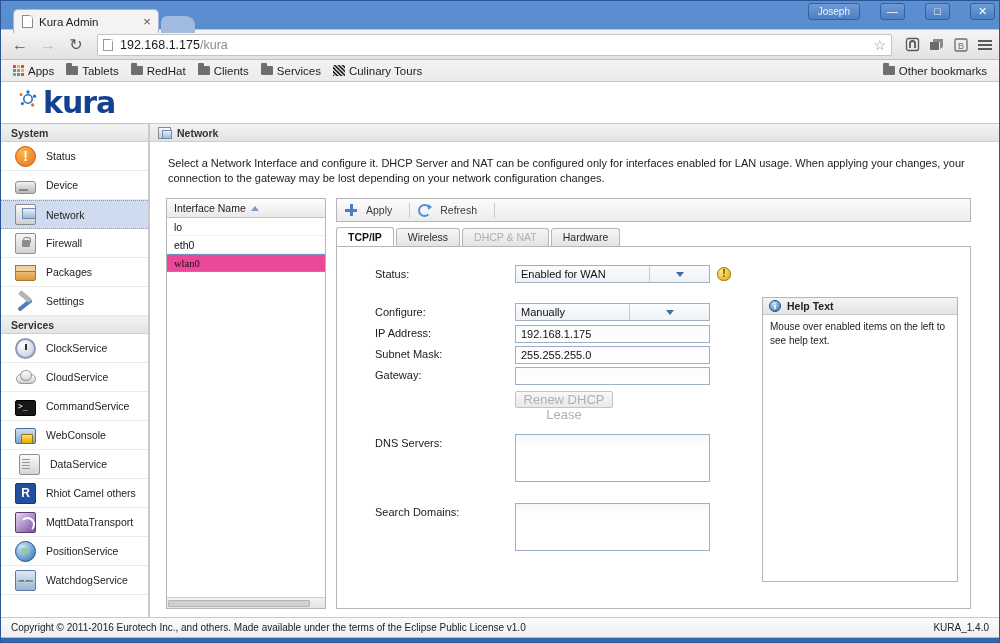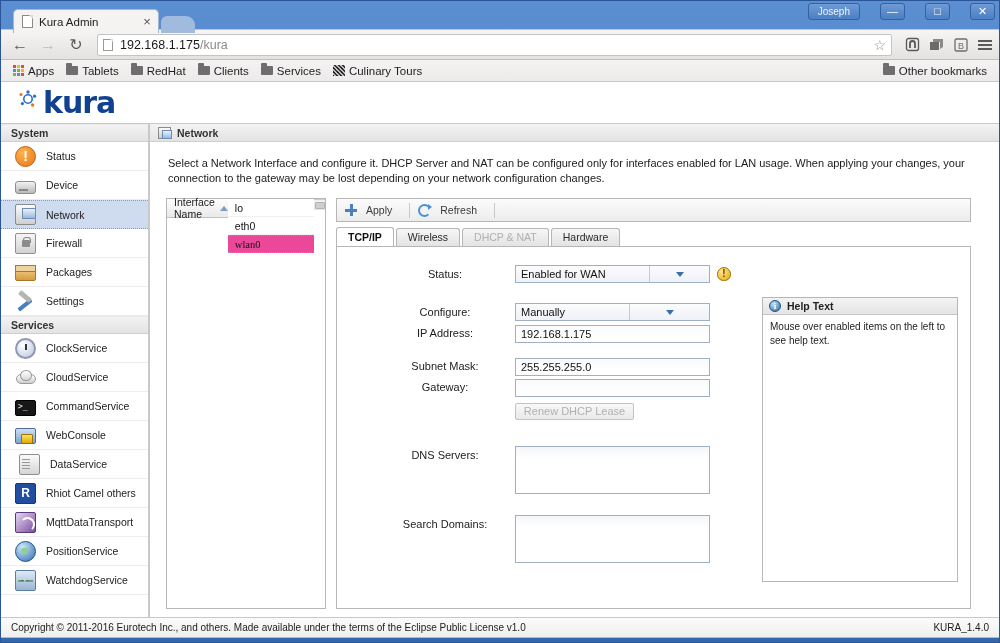--- a/index.html
+++ b/index.html
@@ -245,21 +245,21 @@
     font-size: 11px; color: #1b1b1b; line-height: 15px;
     padding: 14px 26px 12px 18px;
   }
 
   .work-row { flex: 1 1 auto; display: flex; min-height: 0; padding: 0 28px 0 16px; gap: 10px; }
 
   
   .iface-panel {
     width: 160px; flex: 0 0 160px;
     border: 1px solid #b6b6b6; background: #fff;
-    display: flex; min-height: 0;
+    display: flex; flex-direction: column; min-height: 0;
   }
   .iface-head {
     height: 19px; flex: 0 0 19px;
     background: linear-gradient(180deg,#fdfdfd,#e9e9e9);
     border-bottom: 1px solid #c2c2c2;
     display: flex; align-items: center; gap: 5px; padding-left: 7px;
     font-size: 10.5px; color: #222;
   }
   .sort-arrow { width:0;height:0;border-left:4px solid transparent;border-right:4px solid transparent;border-bottom:5px solid #7f9cc4;}
   .iface-list { flex: 1 1 auto; overflow: hidden; }
@@ -310,21 +310,21 @@
   .ftab.disabled { color: #b0b0b0; cursor: default; }
 
   .form-box {
     flex: 1 1 auto; min-height: 0;
     border: 1px solid #b6b6b6; background: #ffffff;
     position: relative; display: flex;
     padding: 18px 0 0 0;
   }
   .form-left { flex: 1 1 auto; min-width: 0; padding-left: 38px; }
   .frow { display: flex; align-items: flex-start; margin-bottom: 0; }
-  .flabel { width: 140px; flex: 0 0 140px; font-size: 11px; color: #1b1b1b; padding-top: 3px; text-align: center; }
+  .flabel { width: 140px; flex: 0 0 140px; font-size: 11px; color: #1b1b1b; padding-top: 3px; }
   .fctl { flex: 0 0 195px; }
   .sel-box {
     height: 18px; width: 195px;
     border: 1px solid #9fb0c5;
     background: linear-gradient(180deg,#fbfcfd,#eef1f6);
     display: flex; align-items: center; padding: 0 0 0 5px;
     font-size: 11px; color: #111;
   }
   .sel-box span { flex: 1 1 auto; }
   .sel-arrow {
@@ -341,24 +341,24 @@
     font-family: "Liberation Sans", sans-serif;
   }
   .ta {
     width: 195px; height: 48px;
     border: 1px solid #9fb0c5;
     background: linear-gradient(180deg,#f4f6f9,#ffffff 25%);
     resize: none; font-size: 11px; padding: 3px 5px;
     font-family: "Liberation Sans", sans-serif; color:#111;
   }
   .btn-disabled {
-    width: 119px; height: 17px; margin-top: 6px;
+    width: 98px; height: 17px; margin-top: 6px;
     border: 1px solid #c3c3c3; border-radius: 2px;
     background: linear-gradient(180deg,#f8f8f8,#e9e9e9);
-    color: #b0b0b0; font-size: 11px; text-align: center; line-height: 15px;
+    color: #b0b0b0; font-size: 13px; text-align: center; line-height: 15px;
   }
   .warn-ico { width: 14px; height: 14px; margin-left: 7px; margin-top: 2px; position: relative; flex:0 0 14px; }
   .warn-ico:before{content:"";position:absolute;inset:0;background:radial-gradient(circle at 35% 30%,#ffe89a,#e5a800);border:1px solid #9e7400;border-radius:50% 50% 45% 45%;}
   .warn-ico:after{content:"!";position:absolute;inset:0;color:#5a4200;font-size:10px;font-weight:bold;text-align:center;line-height:13px;}
 
   .help-panel {
     width: 196px; flex: 0 0 196px; margin: -18px 12px 0 8px;
     align-self: flex-start;
     border: 1px solid #b6b6b6; background: #fff;
     height: 285px; position: relative; top: 50px;
@@ -646,21 +646,21 @@
                   <div class="fctl">
                     <div class="sel-box">
                       <span>Manually</span>
                       <span class="sel-arrow">
                           <i></i>
                         </span>
                     </div>
                   </div>
                 </div>
 
-                <div class="frow" style="margin-bottom:14px">
+                <div class="frow" style="margin-bottom:2px">
                   <div class="flabel">IP Address:</div>
                   <div class="fctl">
                     <input class="inp" value="192.168.1.175" style="">
                   </div>
                 </div>
 
                 <div class="frow" style="margin-bottom:2px">
                   <div class="flabel">Subnet Mask:</div>
                   <div class="fctl">
                     <input class="inp" value="255.255.255.0" style="">

